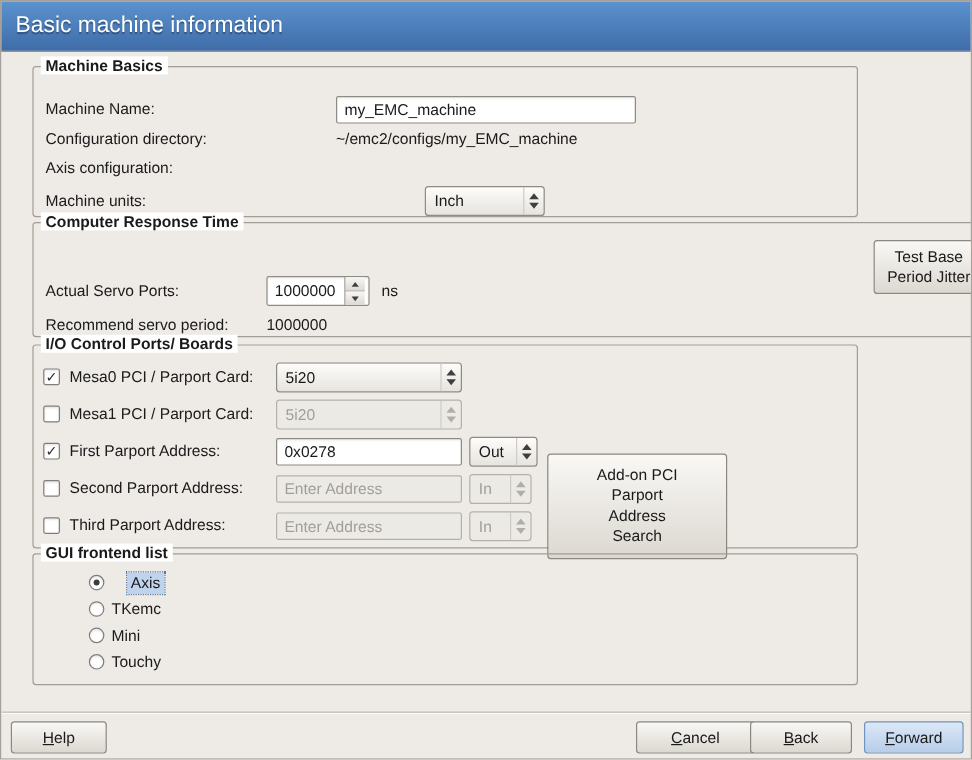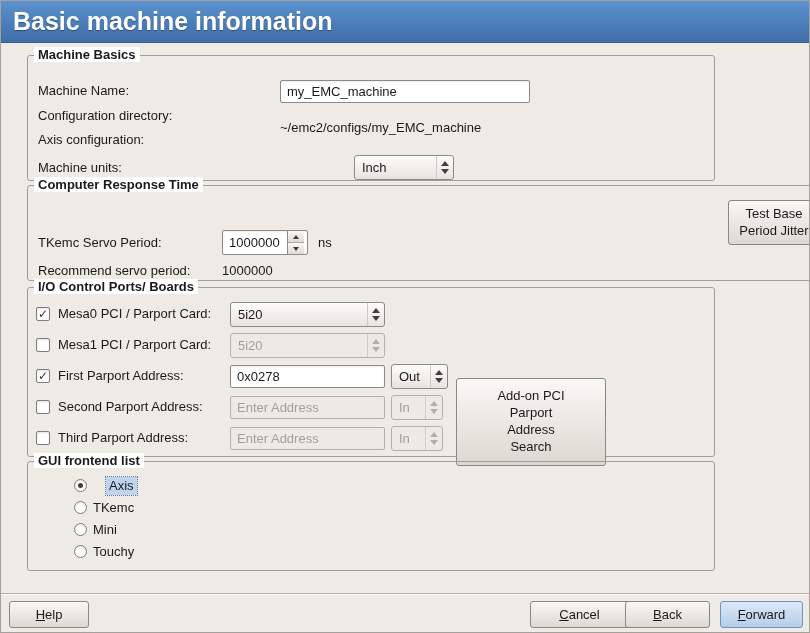--- a/index.html
+++ b/index.html
@@ -10,21 +10,21 @@
     font-family:"Liberation Sans","DejaVu Sans",sans-serif;
     font-size:13px; color:#1a1a1a;
   }
   .header {
     position:absolute; left:0; top:0; right:0; height:42px;
     background:linear-gradient(to bottom,#5b92cf,#3f6da8);
     border-bottom:1px solid #35618f;
     display:flex; align-items:center; padding-left:12px;
   }
   .title {
-    color:#ffffff; font-size:25px; font-weight:bold;
+    color:#ffffff; font-size:19px; font-weight:normal;
     text-shadow:0 1px 1px rgba(0,0,0,.35);
   }
   .frame {
     position:absolute; border:1px solid #a19d96; border-radius:3px;
   }
   .frame-title {
     position:absolute; top:-9px; left:6px; background:#ffffff;
     padding:0 4px; font-weight:bold; white-space:nowrap;
   }
   .lbl, .val { position:absolute; line-height:16px; white-space:nowrap; }
@@ -116,35 +116,35 @@
 
   <div class="header">
     <span class="title">Basic machine information</span>
   </div>
 
   <div class="frame" style="left:26px;top:54px;width:688px;height:126px;">
     <span class="frame-title">Machine Basics</span>
     <span class="lbl" style="left:10px;top:27px;">Machine Name:</span>
     <input class="text-input" style="left: 252px; top: 24px; width: 250px;" value="my_EMC_machine">
     <span class="lbl" style="left:10px;top:52px;">Configuration directory:</span>
-    <span class="val" style="left:252px;top:64px;">~/emc2/configs/my_EMC_machine</span>
+    <span class="val" style="left:252px;top:52px;">~/emc2/configs/my_EMC_machine</span>
     <span class="lbl" style="left:10px;top:76px;">Axis configuration:</span>
     <span class="lbl" style="left:10px;top:104px;">Machine units:</span>
     <div class="combo" style="left:326px;top:99px;width:100px;">
       <span class="combo-text">Inch</span>
       <span class="combo-arrows">
           <span class="arr-up"></span>
           <span class="arr-down"></span>
         </span>
     </div>
   </div>
 
   <div class="frame" style="left:26px;top:184px;width:800px;height:96px;">
     <span class="frame-title">Computer Response Time</span>
-    <span class="lbl" style="left:10px;top:49px;">TKemc Servo Period:</span>
+    <span class="lbl" style="left:10px;top:49px;">Actual Servo Ports:</span>
     <div class="spinbox" style="left:194px;top:44px;width:86px;">
       <input class="spin-input" value="1000000" style="">
       <span class="spin-btns">
         <span class="spin-btn up">
             <span class="spin-arr-up"></span>
           </span>
         <span class="spin-btn">
             <span class="spin-arr-down"></span>
           </span>
       </span>

